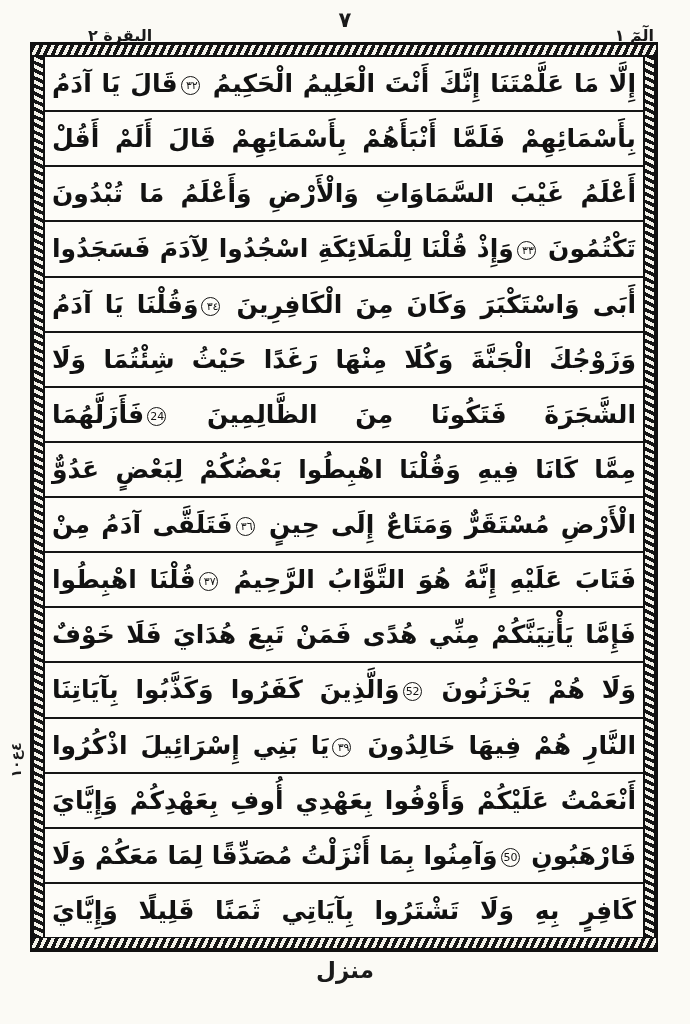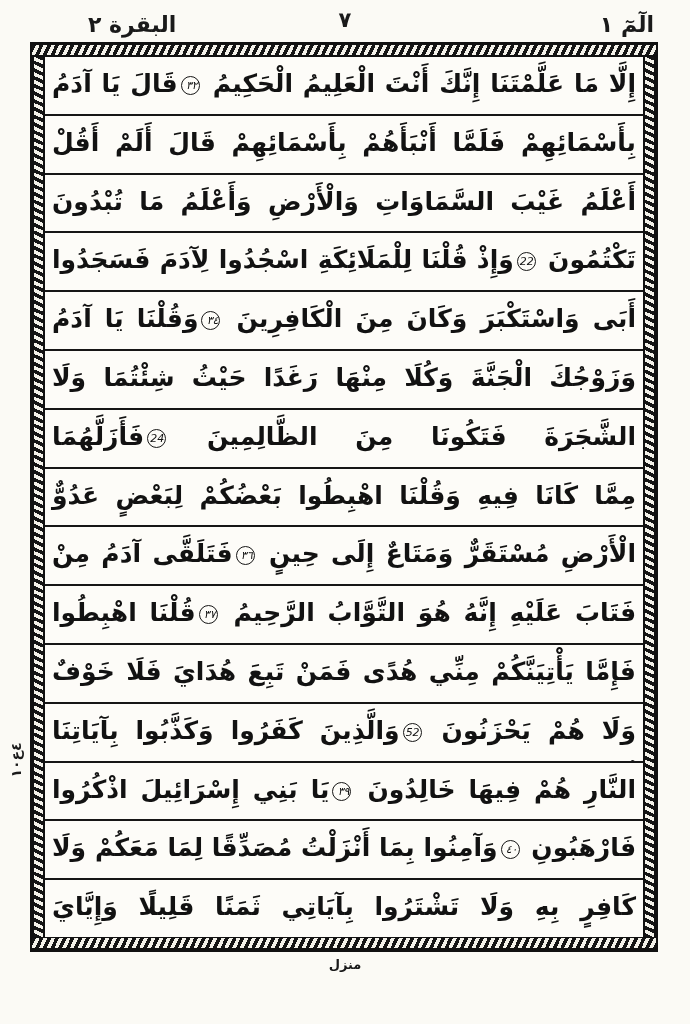--- a/index.html
+++ b/index.html
@@ -8,23 +8,23 @@
     position: relative;
     background: #fbfaf5;
     font-family: "DejaVu Sans", sans-serif;
     color: #141414;
     overflow: hidden;
   }
 
   
   .hdr-item {
     position: absolute;
-    top: 12px;
+    top: 26px;
     font-weight: bold;
-    font-size: 22px;
+    font-size: 16px;
     direction: rtl;
     color: #1a1a1a;
   }
   .hdr-left   { left: 88px; }
   .hdr-center { left: 0; right: 0; text-align: center; top: 8px; font-size: 21px; }
   .hdr-right  { right: 36px; }
 
   
   .frame {
     position: absolute;
@@ -88,21 +88,20 @@
     height: 19px;
     line-height: 17px;
     border: 1.5px solid #161616;
     border-radius: 50%;
     font-size: 11px;
     font-weight: normal;
     text-align: right;
     vertical-align: 3px;
     margin: 16px 3px;
     padding: 0 1px;
-    font-style: italic;
   }
 
   
   .ruku-marker {
     position: absolute;
     left: -8px;
     top: 752px;
     width: 48px;
     text-align: center;
     font-size: 14px;
@@ -112,52 +111,53 @@
     letter-spacing: 2px;
     color: #1a1a1a;
   }
 
   
   .catchword {
     position: absolute;
     left: 0; right: 0;
     top: 957px;
     text-align: center;
-    font-size: 13px;
+    font-size: 23px;
     font-weight: bold;
     direction: rtl;
     color: #1a1a1a;
   }
 </style>
 </head>
 <body>
 
 <div class="hdr-item hdr-right">الٓمٓ ١</div>
 <div class="hdr-item hdr-center">٧</div>
 <div class="hdr-item hdr-left">البقرة ٢</div>
 
 <div class="frame">
   <div class="band-h"></div>
   <div class="frame-mid">
     <div class="band-v"></div>
     <div class="text-col">
       <div class="quran-line">إِلَّا مَا عَلَّمْتَنَا إِنَّكَ أَنْتَ الْعَلِيمُ الْحَكِيمُ <span class="ayah-marker">٣٢</span>قَالَ يَا آدَمُ أَنْبِئْهُمْ</div>
       <div class="quran-line">بِأَسْمَائِهِمْ فَلَمَّا أَنْبَأَهُمْ بِأَسْمَائِهِمْ قَالَ أَلَمْ أَقُلْ لَكُمْ إِنِّي</div>
       <div class="quran-line">أَعْلَمُ غَيْبَ السَّمَاوَاتِ وَالْأَرْضِ وَأَعْلَمُ مَا تُبْدُونَ وَمَا كُنْتُمْ</div>
-      <div class="quran-line">تَكْتُمُونَ <span class="ayah-marker">22</span>وَإِذْ قُلْنَا لِلْمَلَائِكَةِ اسْجُدُوا لِآدَمَ فَسَجَدُوا إِلَّا إِبْلِيسَ</div>
+      <div class="quran-line">تَكْتُمُونَ <span class="ayah-marker">٣٣</span>وَإِذْ قُلْنَا لِلْمَلَائِكَةِ اسْجُدُوا لِآدَمَ فَسَجَدُوا إِلَّا إِبْلِيسَ</div>
       <div class="quran-line">أَبَى وَاسْتَكْبَرَ وَكَانَ مِنَ الْكَافِرِينَ <span class="ayah-marker">٣٤</span>وَقُلْنَا يَا آدَمُ اسْكُنْ أَنْتَ</div>
       <div class="quran-line">وَزَوْجُكَ الْجَنَّةَ وَكُلَا مِنْهَا رَغَدًا حَيْثُ شِئْتُمَا وَلَا تَقْرَبَا هَذِهِ</div>
       <div class="quran-line">الشَّجَرَةَ فَتَكُونَا مِنَ الظَّالِمِينَ <span class="ayah-marker">24</span>فَأَزَلَّهُمَا الشَّيْطَانُ عَنْهَا فَأَخْرَجَهُمَا</div>
       <div class="quran-line">مِمَّا كَانَا فِيهِ وَقُلْنَا اهْبِطُوا بَعْضُكُمْ لِبَعْضٍ عَدُوٌّ وَلَكُمْ فِي</div>
       <div class="quran-line">الْأَرْضِ مُسْتَقَرٌّ وَمَتَاعٌ إِلَى حِينٍ <span class="ayah-marker">٣٦</span>فَتَلَقَّى آدَمُ مِنْ رَبِّهِ كَلِمَاتٍ</div>
       <div class="quran-line">فَتَابَ عَلَيْهِ إِنَّهُ هُوَ التَّوَّابُ الرَّحِيمُ <span class="ayah-marker">٣٧</span>قُلْنَا اهْبِطُوا مِنْهَا جَمِيعًا</div>
       <div class="quran-line">فَإِمَّا يَأْتِيَنَّكُمْ مِنِّي هُدًى فَمَنْ تَبِعَ هُدَايَ فَلَا خَوْفٌ عَلَيْهِمْ</div>
       <div class="quran-line">وَلَا هُمْ يَحْزَنُونَ <span class="ayah-marker">52</span>وَالَّذِينَ كَفَرُوا وَكَذَّبُوا بِآيَاتِنَا أُولَئِكَ أَصْحَابُ</div>
       <div class="quran-line">النَّارِ هُمْ فِيهَا خَالِدُونَ <span class="ayah-marker">٣٩</span>يَا بَنِي إِسْرَائِيلَ اذْكُرُوا نِعْمَتِيَ الَّتِي</div>
-      <div class="quran-line">فَارْهَبُونِ <span class="ayah-marker">٤٠</span>وَآمِنُوا بِمَا أَنْزَلْتُ مُصَدِّقًا لِمَا مَعَكُمْ وَلَا تَكُونُوا أَوَّلَ</div>
+      <div class="quran-line">أَنْعَمْتُ عَلَيْكُمْ وَأَوْفُوا بِعَهْدِي أُوفِ بِعَهْدِكُمْ وَإِيَّايَ</div>
+      <div class="quran-line">فَارْهَبُونِ <span class="ayah-marker">50</span>وَآمِنُوا بِمَا أَنْزَلْتُ مُصَدِّقًا لِمَا مَعَكُمْ وَلَا تَكُونُوا أَوَّلَ</div>
       <div class="quran-line">كَافِرٍ بِهِ وَلَا تَشْتَرُوا بِآيَاتِي ثَمَنًا قَلِيلًا وَإِيَّايَ فَاتَّقُونِ وَلَا تَلْبِسُوا</div>
     </div>
     <div class="band-v"></div>
   </div>
   <div class="band-h"></div>
 </div>
 
 <div class="ruku-marker">٤ع١٠</div>
 
 <div class="catchword">منزل</div>

